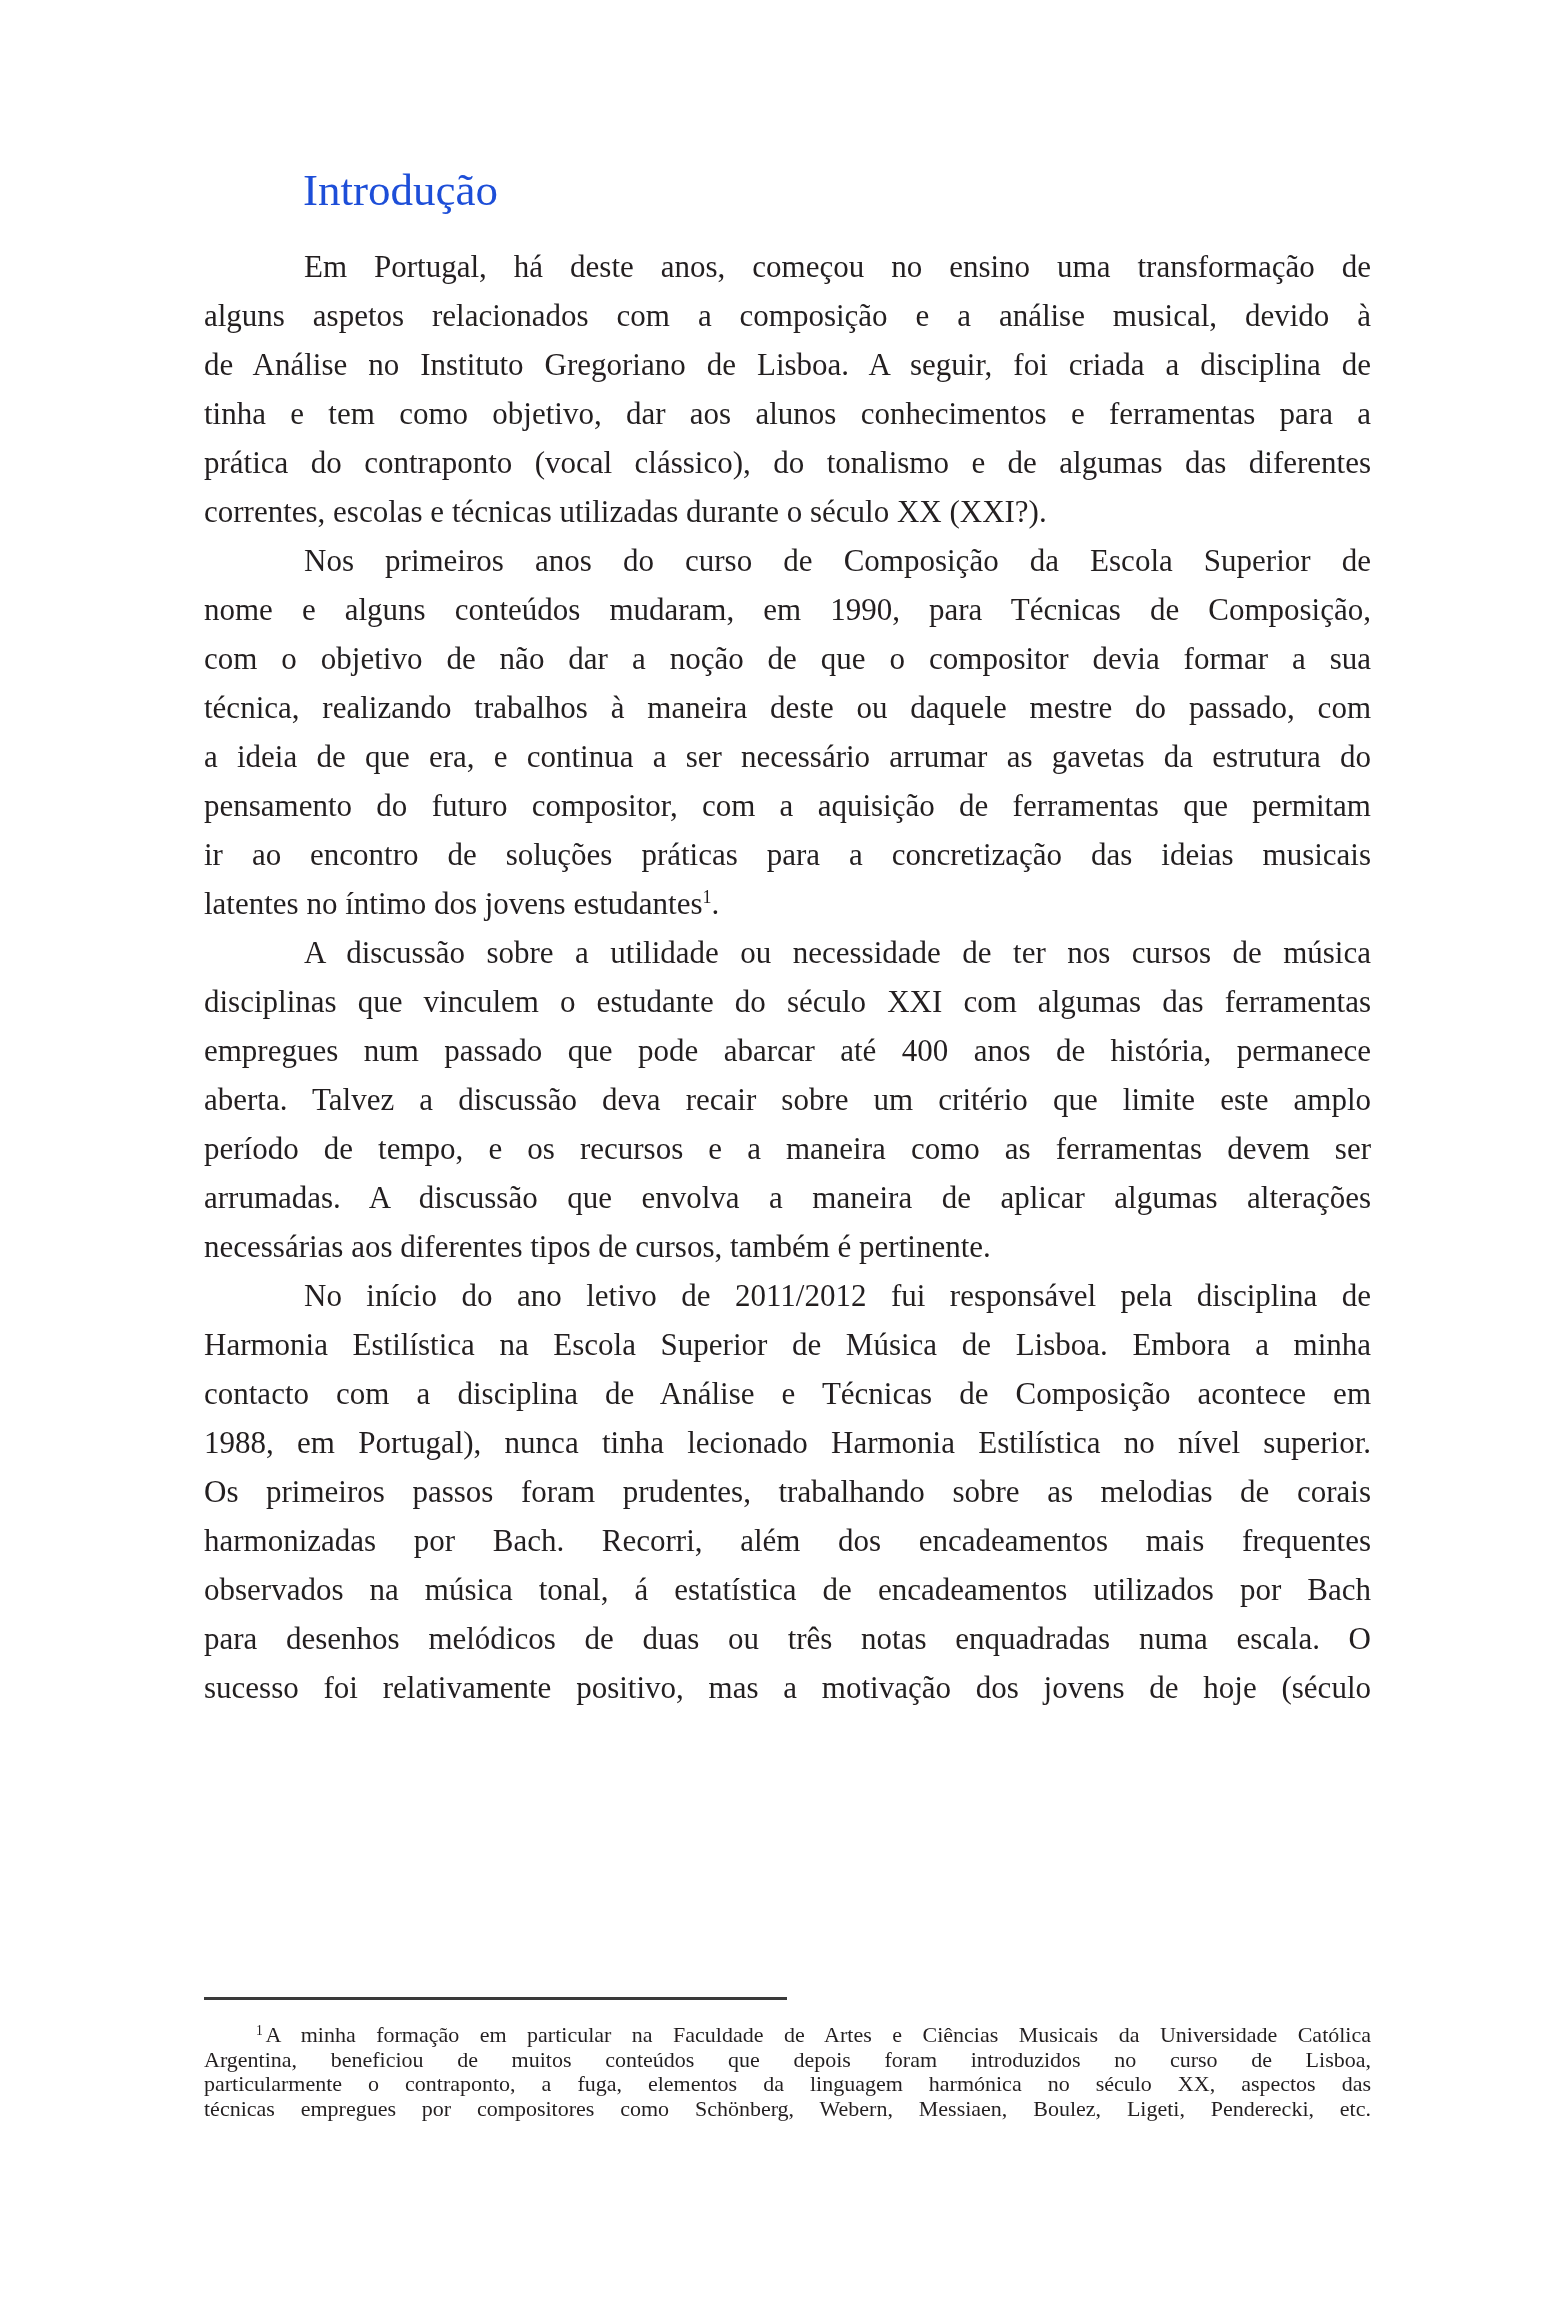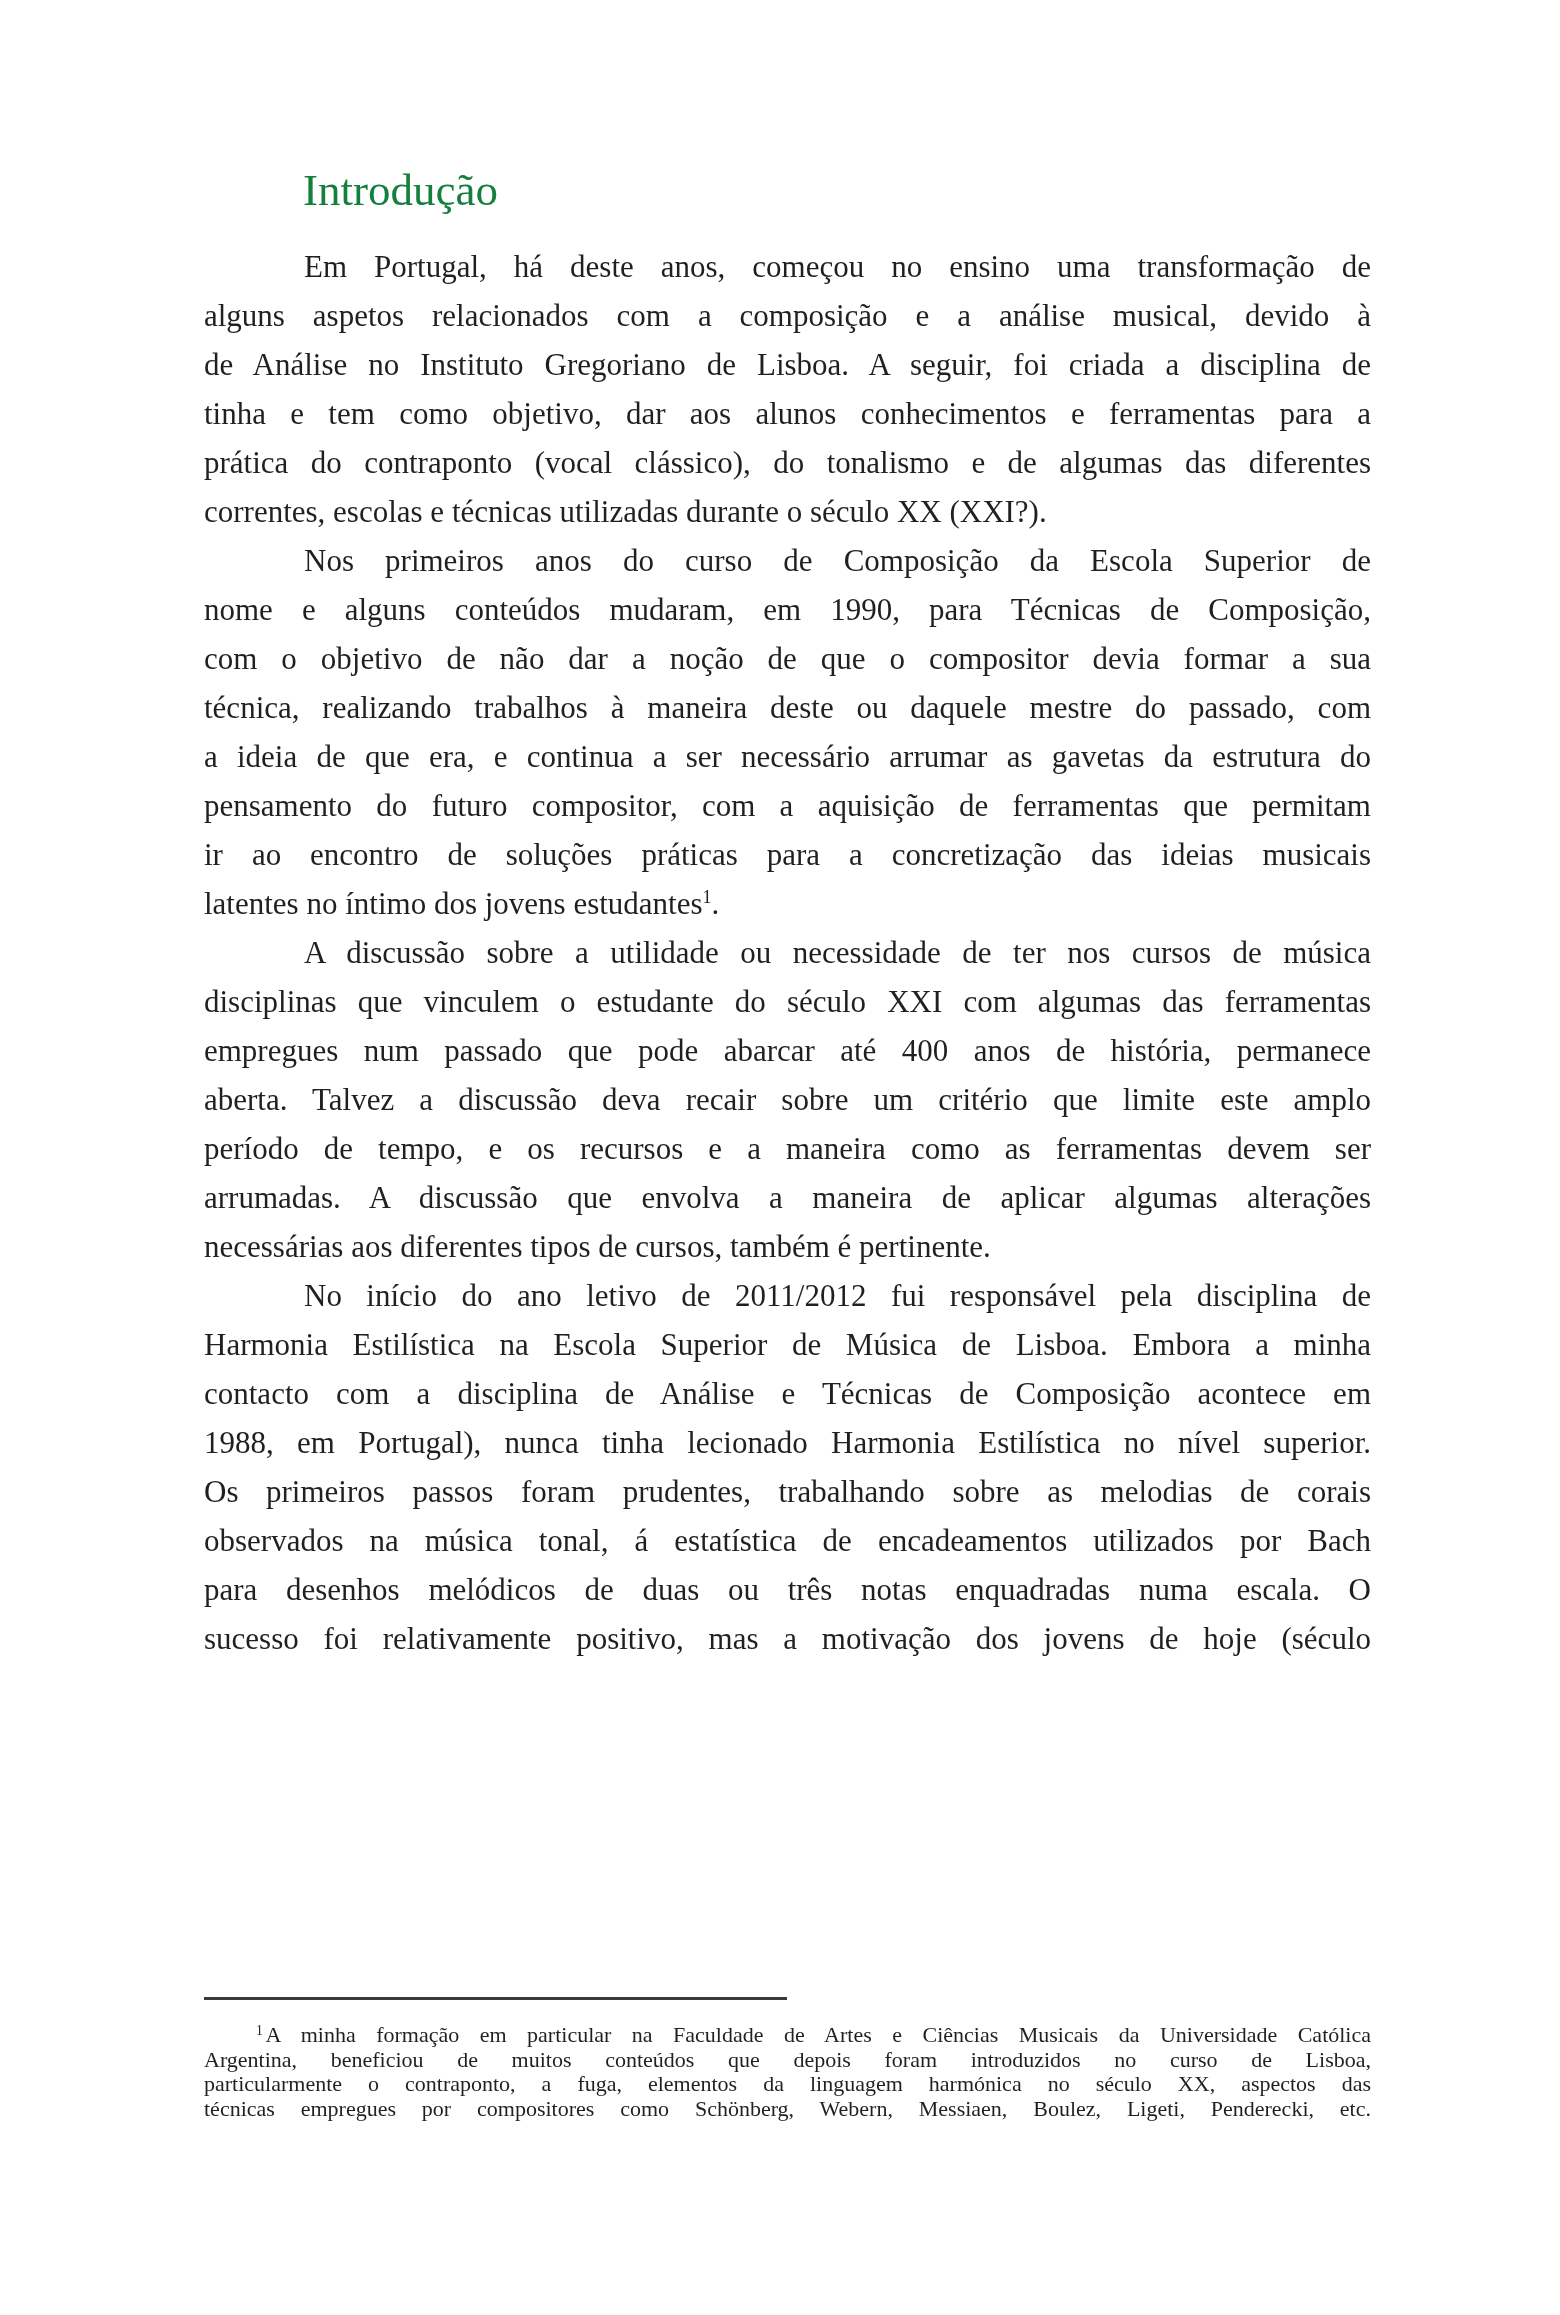--- a/index.html
+++ b/index.html
@@ -1,18 +1,18 @@
 <!DOCTYPE html>
 <html style="font-size:14.5px"><head>
 <meta charset="utf-8">
 <style>
   html, body { margin: 0; padding: 0; background: #ffffff; }
   body { width: 1560px; height: 2316px; position: relative; overflow: hidden; }
   .page { position: absolute; left: 0; top: 0; width: 1560px; height: 2316px; background: #ffffff; color: #231f20; font-family: "Liberation Serif", "DejaVu Serif", serif; }
-  .title { position: absolute; left: 303px; top: 163px; font-size: 45px; line-height: 54px; font-weight: normal; margin: 0; color: #15803d; }
+  .title { position: absolute; left: 303px; top: 163px; font-size: 45px; line-height: 54px; font-weight: normal; margin: 0; color: #1d4ed8; }
   .body { position: absolute; left: 204px; top: 242px; width: 1167px; }
   .line { display: block; height: 49px; line-height: 49px; font-size: 31px; text-align: justify; text-align-last: justify; white-space: nowrap; overflow: visible; }
   .line.indent { padding-left: 100px; }
   .line.last { text-align-last: left; }
   sup.fnref { font-size: 18px; line-height: 0; vertical-align: 11px; }
   .rule { position: absolute; left: 204px; top: 1997px; width: 583px; height: 2.7px; background: #3a3a3a; }
   .footnotes { position: absolute; left: 204px; top: 2023px; width: 1167px; }
   .fline { display: block; height: 24.6px; line-height: 24.6px; font-size: 22px; text-align: justify; text-align-last: justify; }
   .fline.indent { padding-left: 52px; }
   .fline.last { text-align-last: justify; }
@@ -55,20 +55,21 @@
       <span class="line">arrumadas. A discussão que envolva a maneira de aplicar algumas alterações</span>
       <span class="line last">necessárias aos diferentes tipos de cursos, também é pertinente.</span>
     </div>
 
     <div>
       <span class="line indent">No início do ano letivo de 2011/2012 fui responsável pela disciplina de</span>
       <span class="line">Harmonia Estilística na Escola Superior de Música de Lisboa. Embora a minha</span>
       <span class="line">contacto com a disciplina de Análise e Técnicas de Composição acontece em</span>
       <span class="line">1988, em Portugal), nunca tinha lecionado Harmonia Estilística no nível superior.</span>
       <span class="line">Os primeiros passos foram prudentes, trabalhando sobre as melodias de corais</span>
+      <span class="line">harmonizadas por Bach. Recorri, além dos encadeamentos mais frequentes</span>
       <span class="line">observados na música tonal, á estatística de encadeamentos utilizados por Bach</span>
       <span class="line">para desenhos melódicos de duas ou três notas enquadradas numa escala. O</span>
       <span class="line">sucesso foi relativamente positivo, mas a motivação dos jovens de hoje (século</span>
     </div>
   </div>
 
   <div class="rule"></div>
 
   <div class="footnotes">
     <span class="fline indent"><sup class="fnmark">1</sup><span>A minha formação em particular na Faculdade de Artes e Ciências Musicais da Universidade Católica</span></span>

